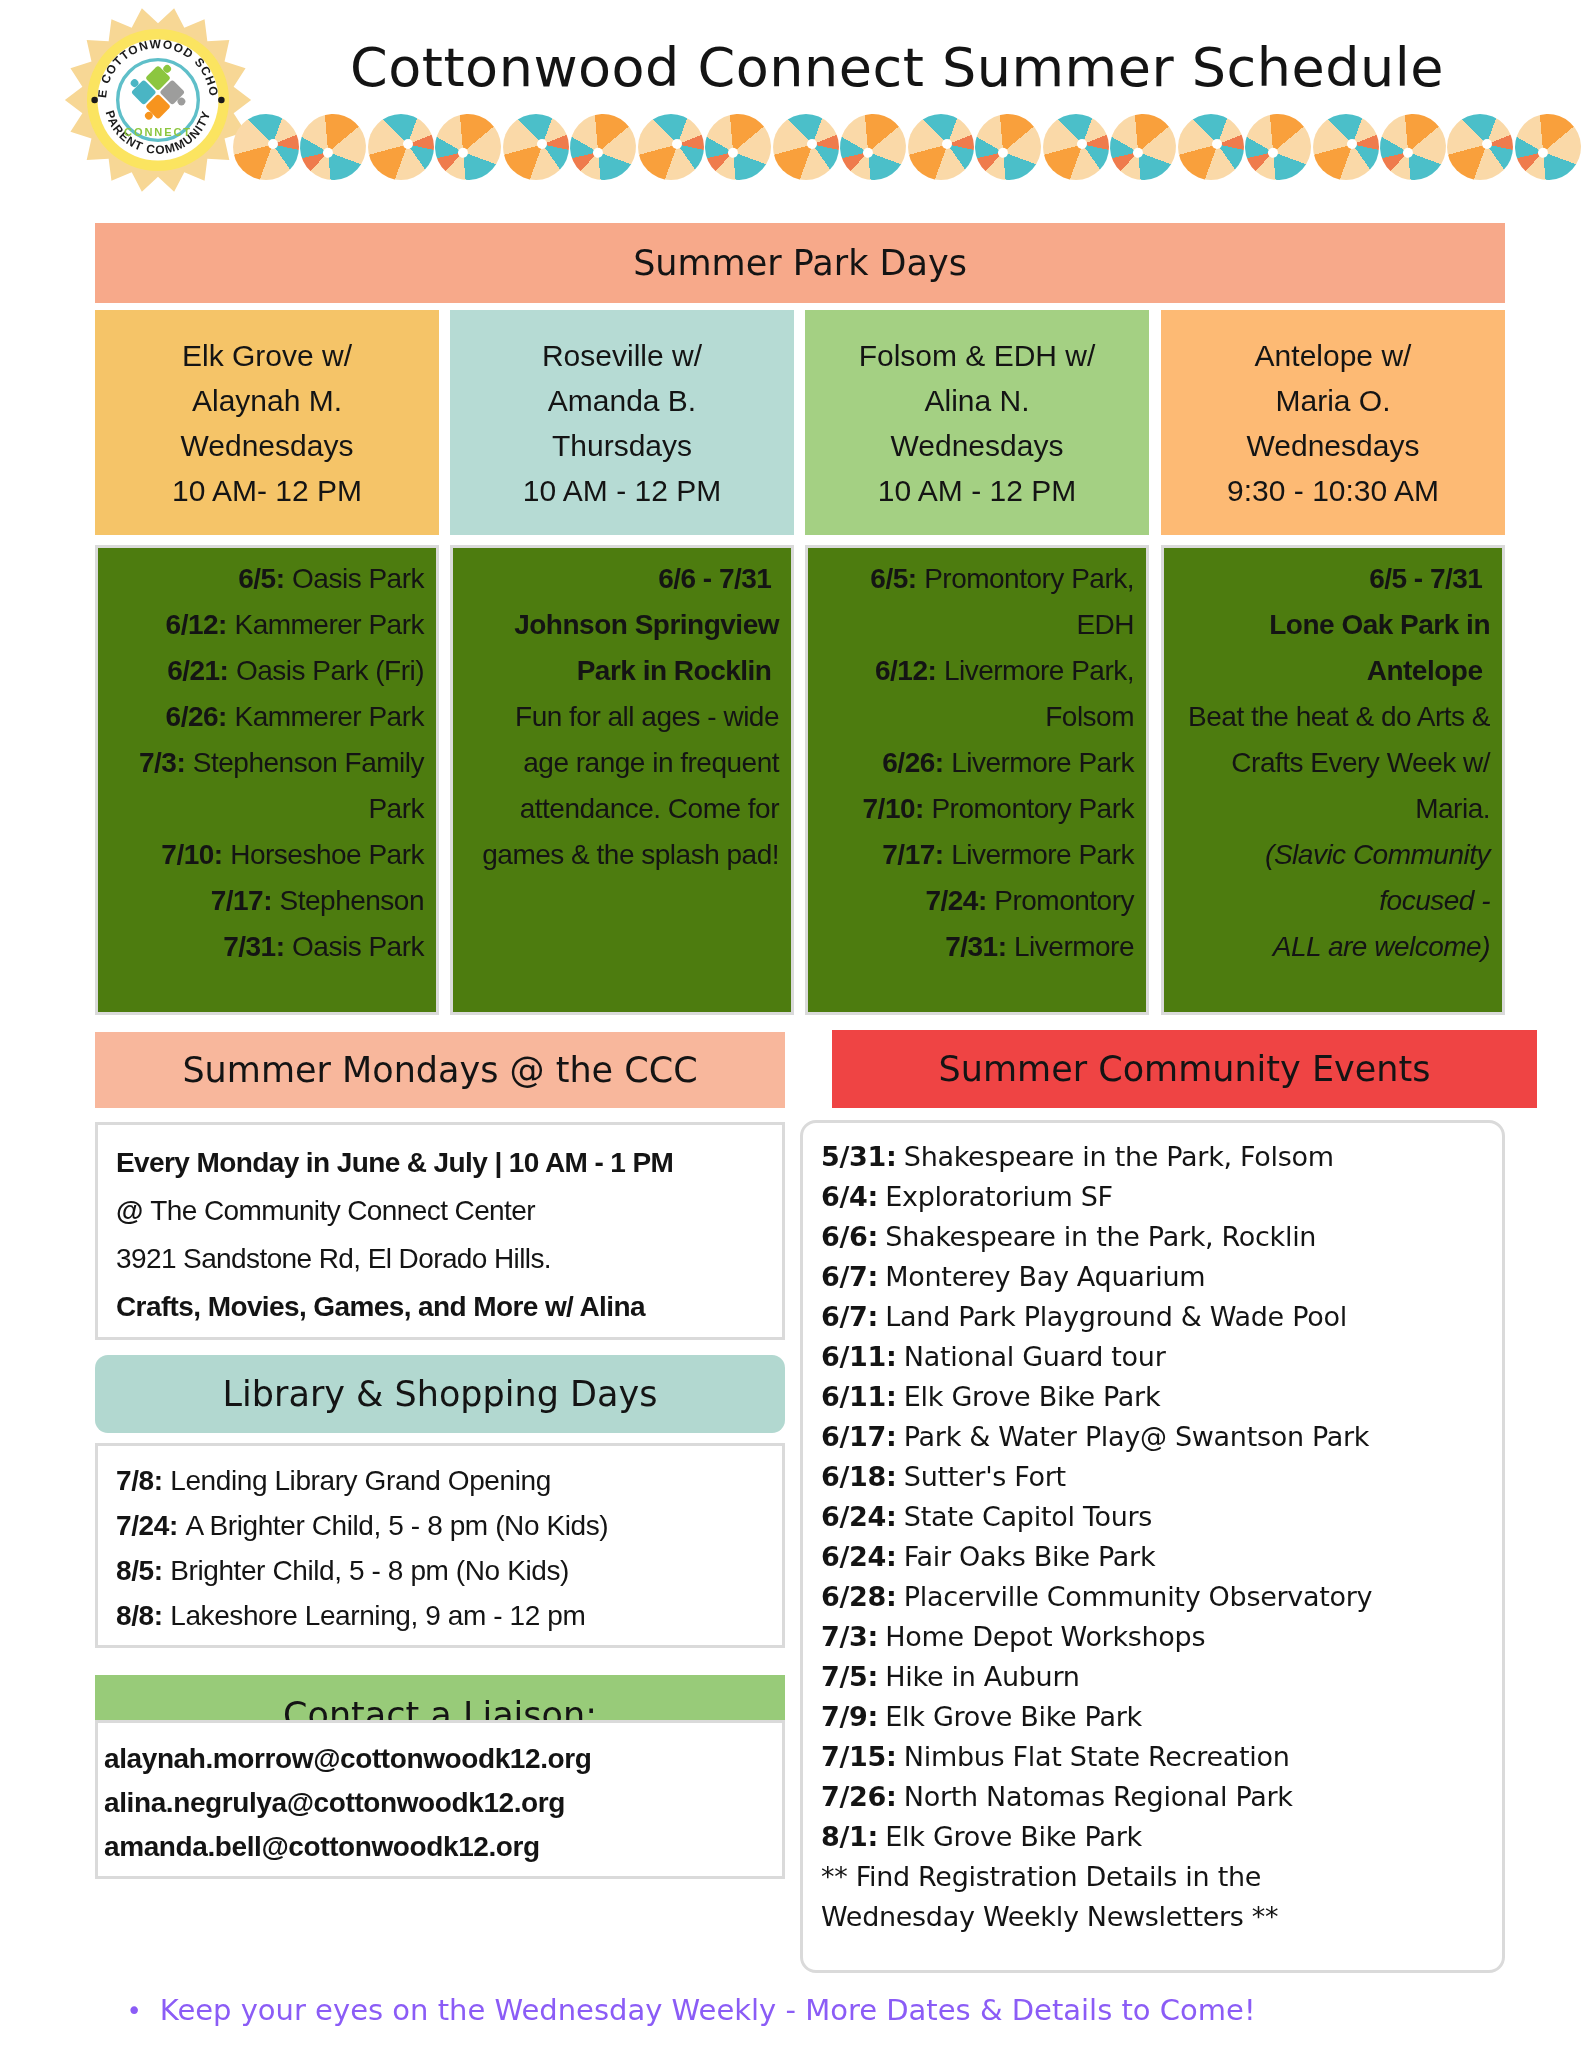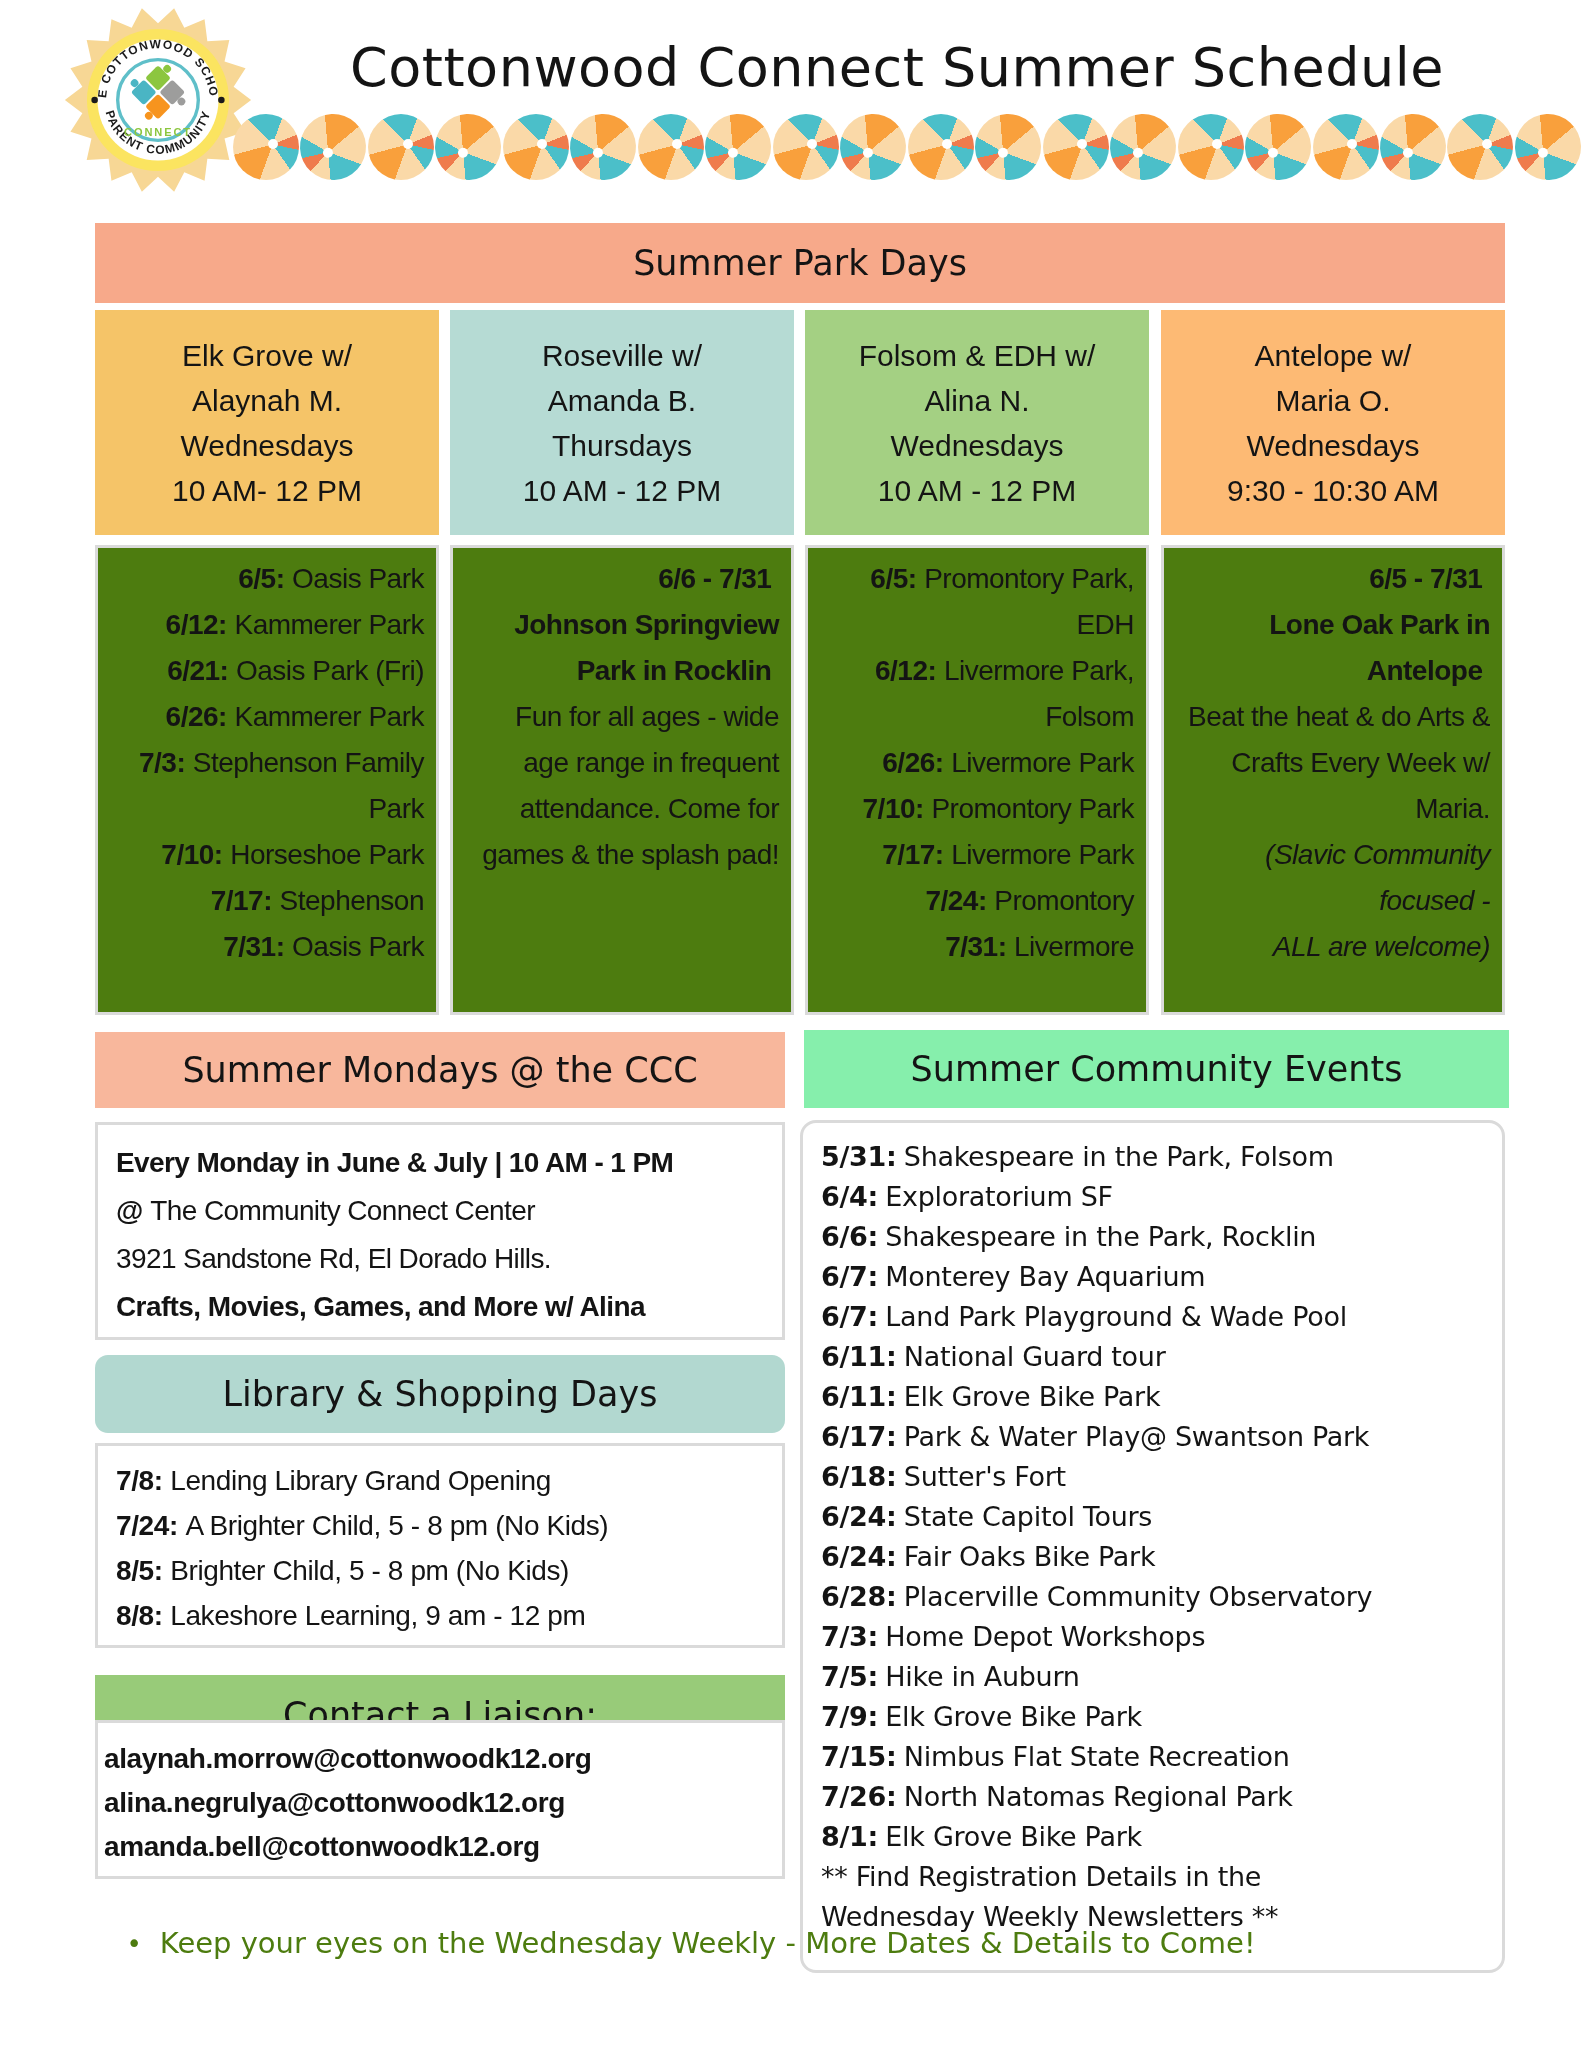--- a/index.html
+++ b/index.html
@@ -36,21 +36,21 @@
   .ball.alt{transform:rotate(155deg);}
   
   .banner{
     position:absolute;display:flex;align-items:center;justify-content:center;
     font-size:35px;font-weight:500;color:#141414;text-align:center;
   }
   #banner-park   {left:95px;top:223px;width:1410px;height:80px;background:#F7A98A;}
   #banner-mondays{left:95px;top:1032px;width:690px;height:76px;background:#F8B79C;}
   #banner-library{left:95px;top:1355px;width:690px;height:78px;background:#B2D8D0;border-radius:13px;}
   #banner-contact{left:95px;top:1675px;width:690px;height:80px;background:#98CB79;}
-  #banner-events {left:804px;top:1030px;width:705px;height:78px;background:#86efac;}
+  #banner-events {left:832px;top:1030px;width:705px;height:78px;background:#ef4444;}
   
   .pcol-header{
     position:absolute;top:310px;height:225px;width:344px;
     display:flex;align-items:center;justify-content:center;text-align:center;
     font-size:30px;line-height:45px;white-space:pre-line;
     font-family:"Liberation Sans",sans-serif;
   }
   .pcol-box{
     position:absolute;top:545px;height:470px;width:344px;box-sizing:border-box;
     background:#fff;border:3px solid #DADADA;padding:8px 12px;
@@ -82,22 +82,22 @@
   }
   #box-events{
     left:800px;top:1120px;width:705px;height:853px;padding:14px 18px;
     font-size:27px;line-height:40px;letter-spacing:-.3px;border-radius:16px;
   }
   #box-mondays .line,#box-library .line,#box-contact .line,#box-events .line{white-space:nowrap;}
   .line .b{font-weight:700;margin-right:.27em;}
   .line.it{font-style:italic;}
   
   .footer{
-    position:absolute;left:0;top:1926px;width:1382px;text-align:center;
-    font-size:29px;color:#4d7c0f;
+    position:absolute;left:0;top:1993px;width:1382px;text-align:center;
+    font-size:29px;color:#8b5cf6;
   }
   .footer .dot{margin-right:18px;font-size:26px;}
 </style>
 </head>
 <body>
 
 <div class="page">
 
   <svg class="logo" viewBox="0 0 200 200" aria-hidden="true">
     <polygon id="starburst" points="100.0,20.0 116.8,4.5 127.4,24.8 148.5,16.0 151.4,38.7 174.3,37.6 169.3,60.0 191.2,66.8 178.8,86.1 197.0,100.0 178.8,113.9 191.2,133.2 169.3,140.0 174.3,162.4 151.4,161.3 148.5,184.0 127.4,175.2 116.8,195.5 100.0,180.0 83.2,195.5 72.6,175.2 51.5,184.0 48.6,161.3 25.7,162.4 30.7,140.0 8.8,133.2 21.2,113.9 3.0,100.0 21.2,86.1 8.8,66.8 30.7,60.0 25.7,37.6 48.6,38.7 51.5,16.0 72.6,24.8 83.2,4.5" fill="#F7D795"></polygon>

